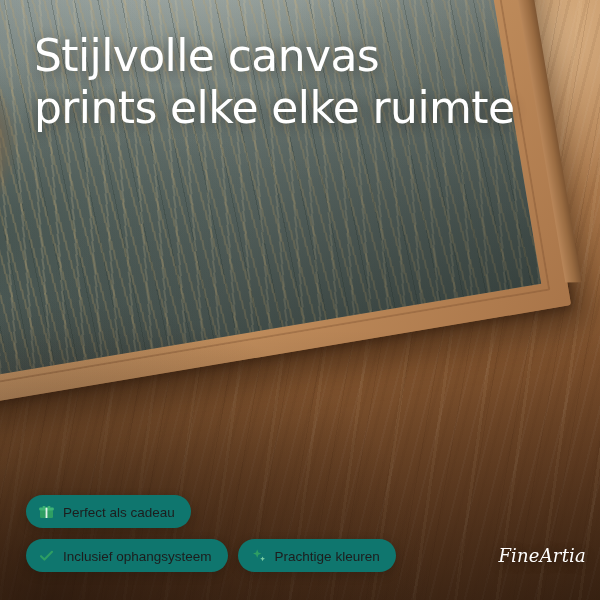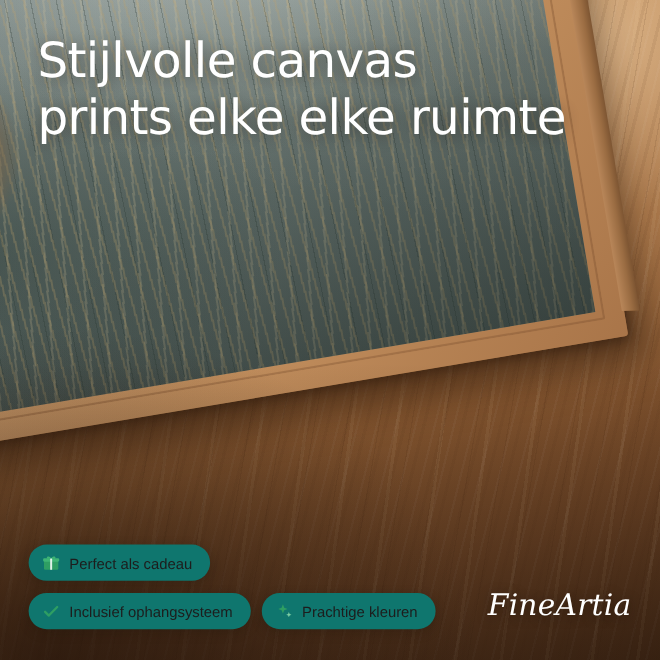--- a/index.html
+++ b/index.html
@@ -227,25 +227,25 @@
     flex: 0 0 17px;
     display: inline-flex;
     align-items: center;
     justify-content: center;
   }
   .pill-row { display: flex; gap: 10px; width: 100%; }
 
   
   .logo {
     position: absolute;
-    right: 26px;
+    right: 14px;
     bottom: 34px;
     color: #ffffff;
     font-family: "DejaVu Serif", serif;
-    font-size: 27px;
+    font-size: 18px;
     font-style: italic;
     letter-spacing: 0.2px;
     text-shadow: 0 2px 10px rgba(25,15,8,0.5);
   }
 </style>
 </head>
 <body>
 
 <div class="ad">
 

